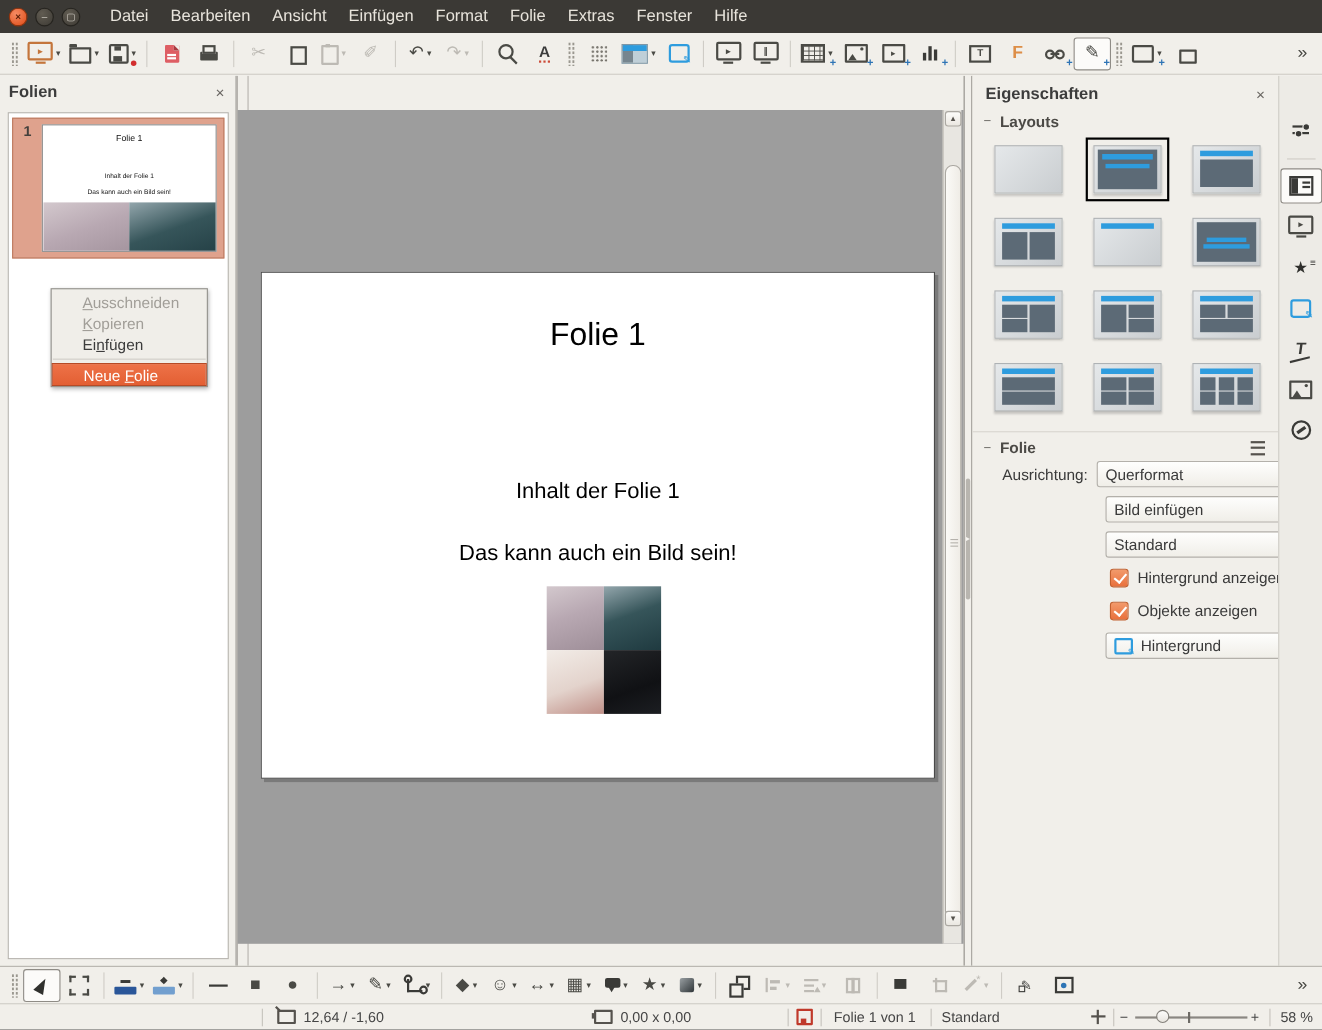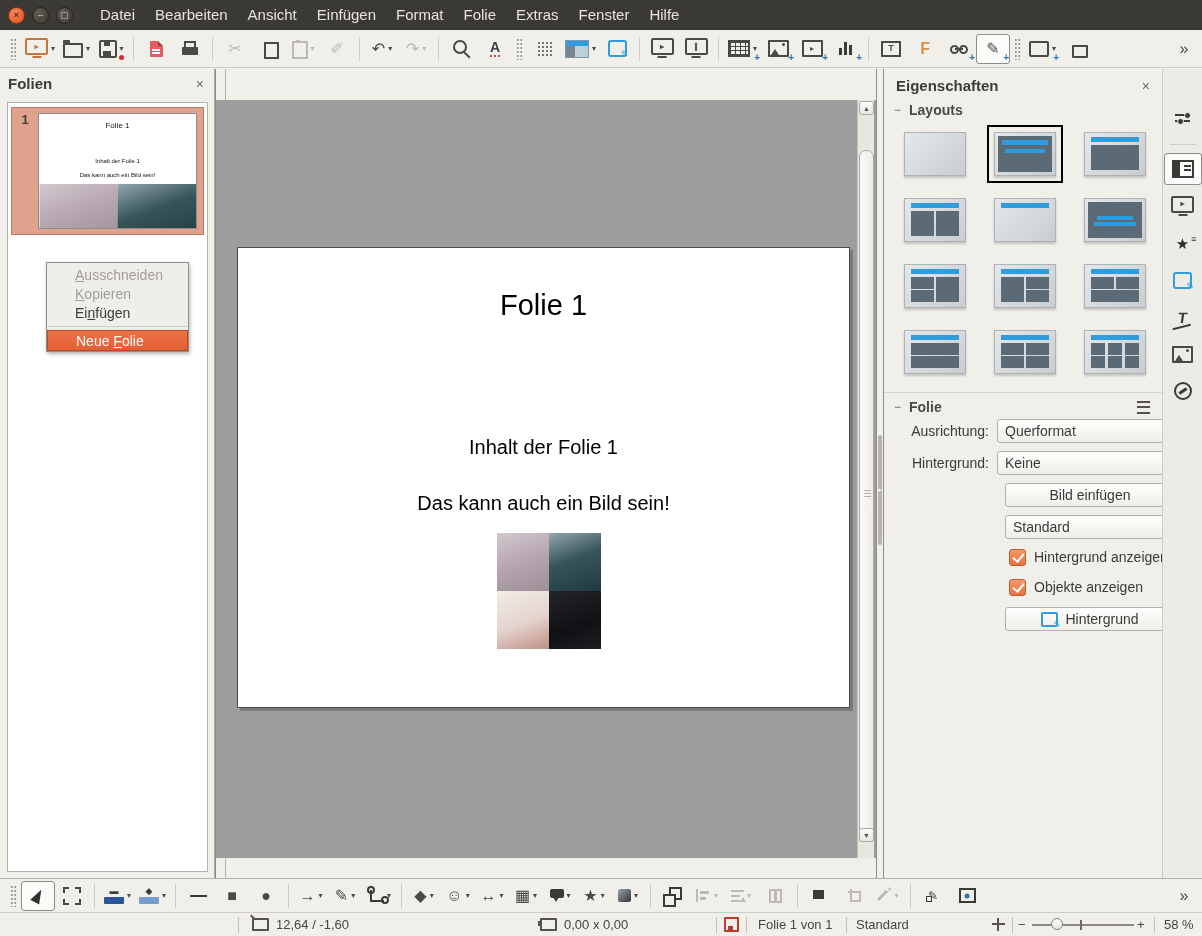--- a/index.html
+++ b/index.html
@@ -195,21 +195,21 @@
   .lay-box{position:absolute;background:#5C6A76;}
   .lay-dark{position:absolute;background:#5C6A76;}
   #folie-section{border-top:1px solid #D8D5CF;margin-top:18px;}
   .menu-lines{width:13px;height:9px;border-top:2px solid #55524D;border-bottom:2px solid #55524D;
       background:linear-gradient(#55524D,#55524D) center/100% 2px no-repeat;margin-left:auto;}
   .frow{display:flex;align-items:center;margin:0 0 8px 0;height:24px;}
   .flabel{width:113px;text-align:right;font-size:14px;color:#3A3A3A;padding-right:8px;box-sizing:border-box;flex:none;}
   .fld{height:24px;width:170px;flex:none;border:1px solid #B3B0AA;border-radius:3px;
       background:linear-gradient(#FEFEFD,#F0EEE8);display:flex;align-items:center;padding:0 7px;
       font-size:14px;color:#3A3A3A;box-sizing:border-box;}
-  .btnfld{justify-content:center;}
+  .btnfld{justify-content:flex-start;}
   .indent{margin-left:121px;}
   .cbrow{display:flex;align-items:center;margin:0 0 10px 125px;height:20px;}
   .cbx{width:17px;height:17px;border-radius:3px;background:linear-gradient(#F29A6B,#E9713D);border:1px solid #C2602F;
       position:relative;box-sizing:border-box;flex:none;}
   .cbx::after{content:"";position:absolute;left:5px;top:1px;width:5px;height:9px;border:solid #FFF;border-width:0 2px 2px 0;transform:rotate(40deg);}
   .cblabel{margin-left:8px;font-size:14px;color:#3A3A3A;white-space:nowrap;}
   .master-ic{width:13px;height:11px;border:2px solid #2E9CDE;border-radius:2px;position:relative;margin-right:7px;flex:none;}
   .master-ic::after{content:"\270E";position:absolute;right:-4px;bottom:-4px;font-size:8px;color:#2E9CDE;}
   #side-tabs{position:absolute;left:1162px;top:69px;width:40px;height:809px;background:#EDEBE6;border-left:1px solid #CFCCC6;
       box-sizing:border-box;display:flex;flex-direction:column;align-items:center;padding-top:32px;}
@@ -514,26 +514,20 @@
     <div id="folie-section">
       <div class="sec-head">
         <span class="expander">−</span>
         <span>Folie</span>
         <span class="menu-lines"></span>
       </div>
       <div class="frow">
         <span class="flabel">Ausrichtung:</span>
         <div class="fld">
             <span>Querformat</span>
-          </div>
-      </div>
-      <div class="frow">
-        <span class="flabel">Hintergrund:</span>
-        <div class="fld">
-            <span>Keine</span>
           </div>
       </div>
       <div class="frow indent" style="margin-top:2px;">
         <div class="fld btnfld">
             <span>Bild einfügen</span>
           </div>
       </div>
       <div class="frow indent">
         <div class="fld">
             <span>Standard</span>

